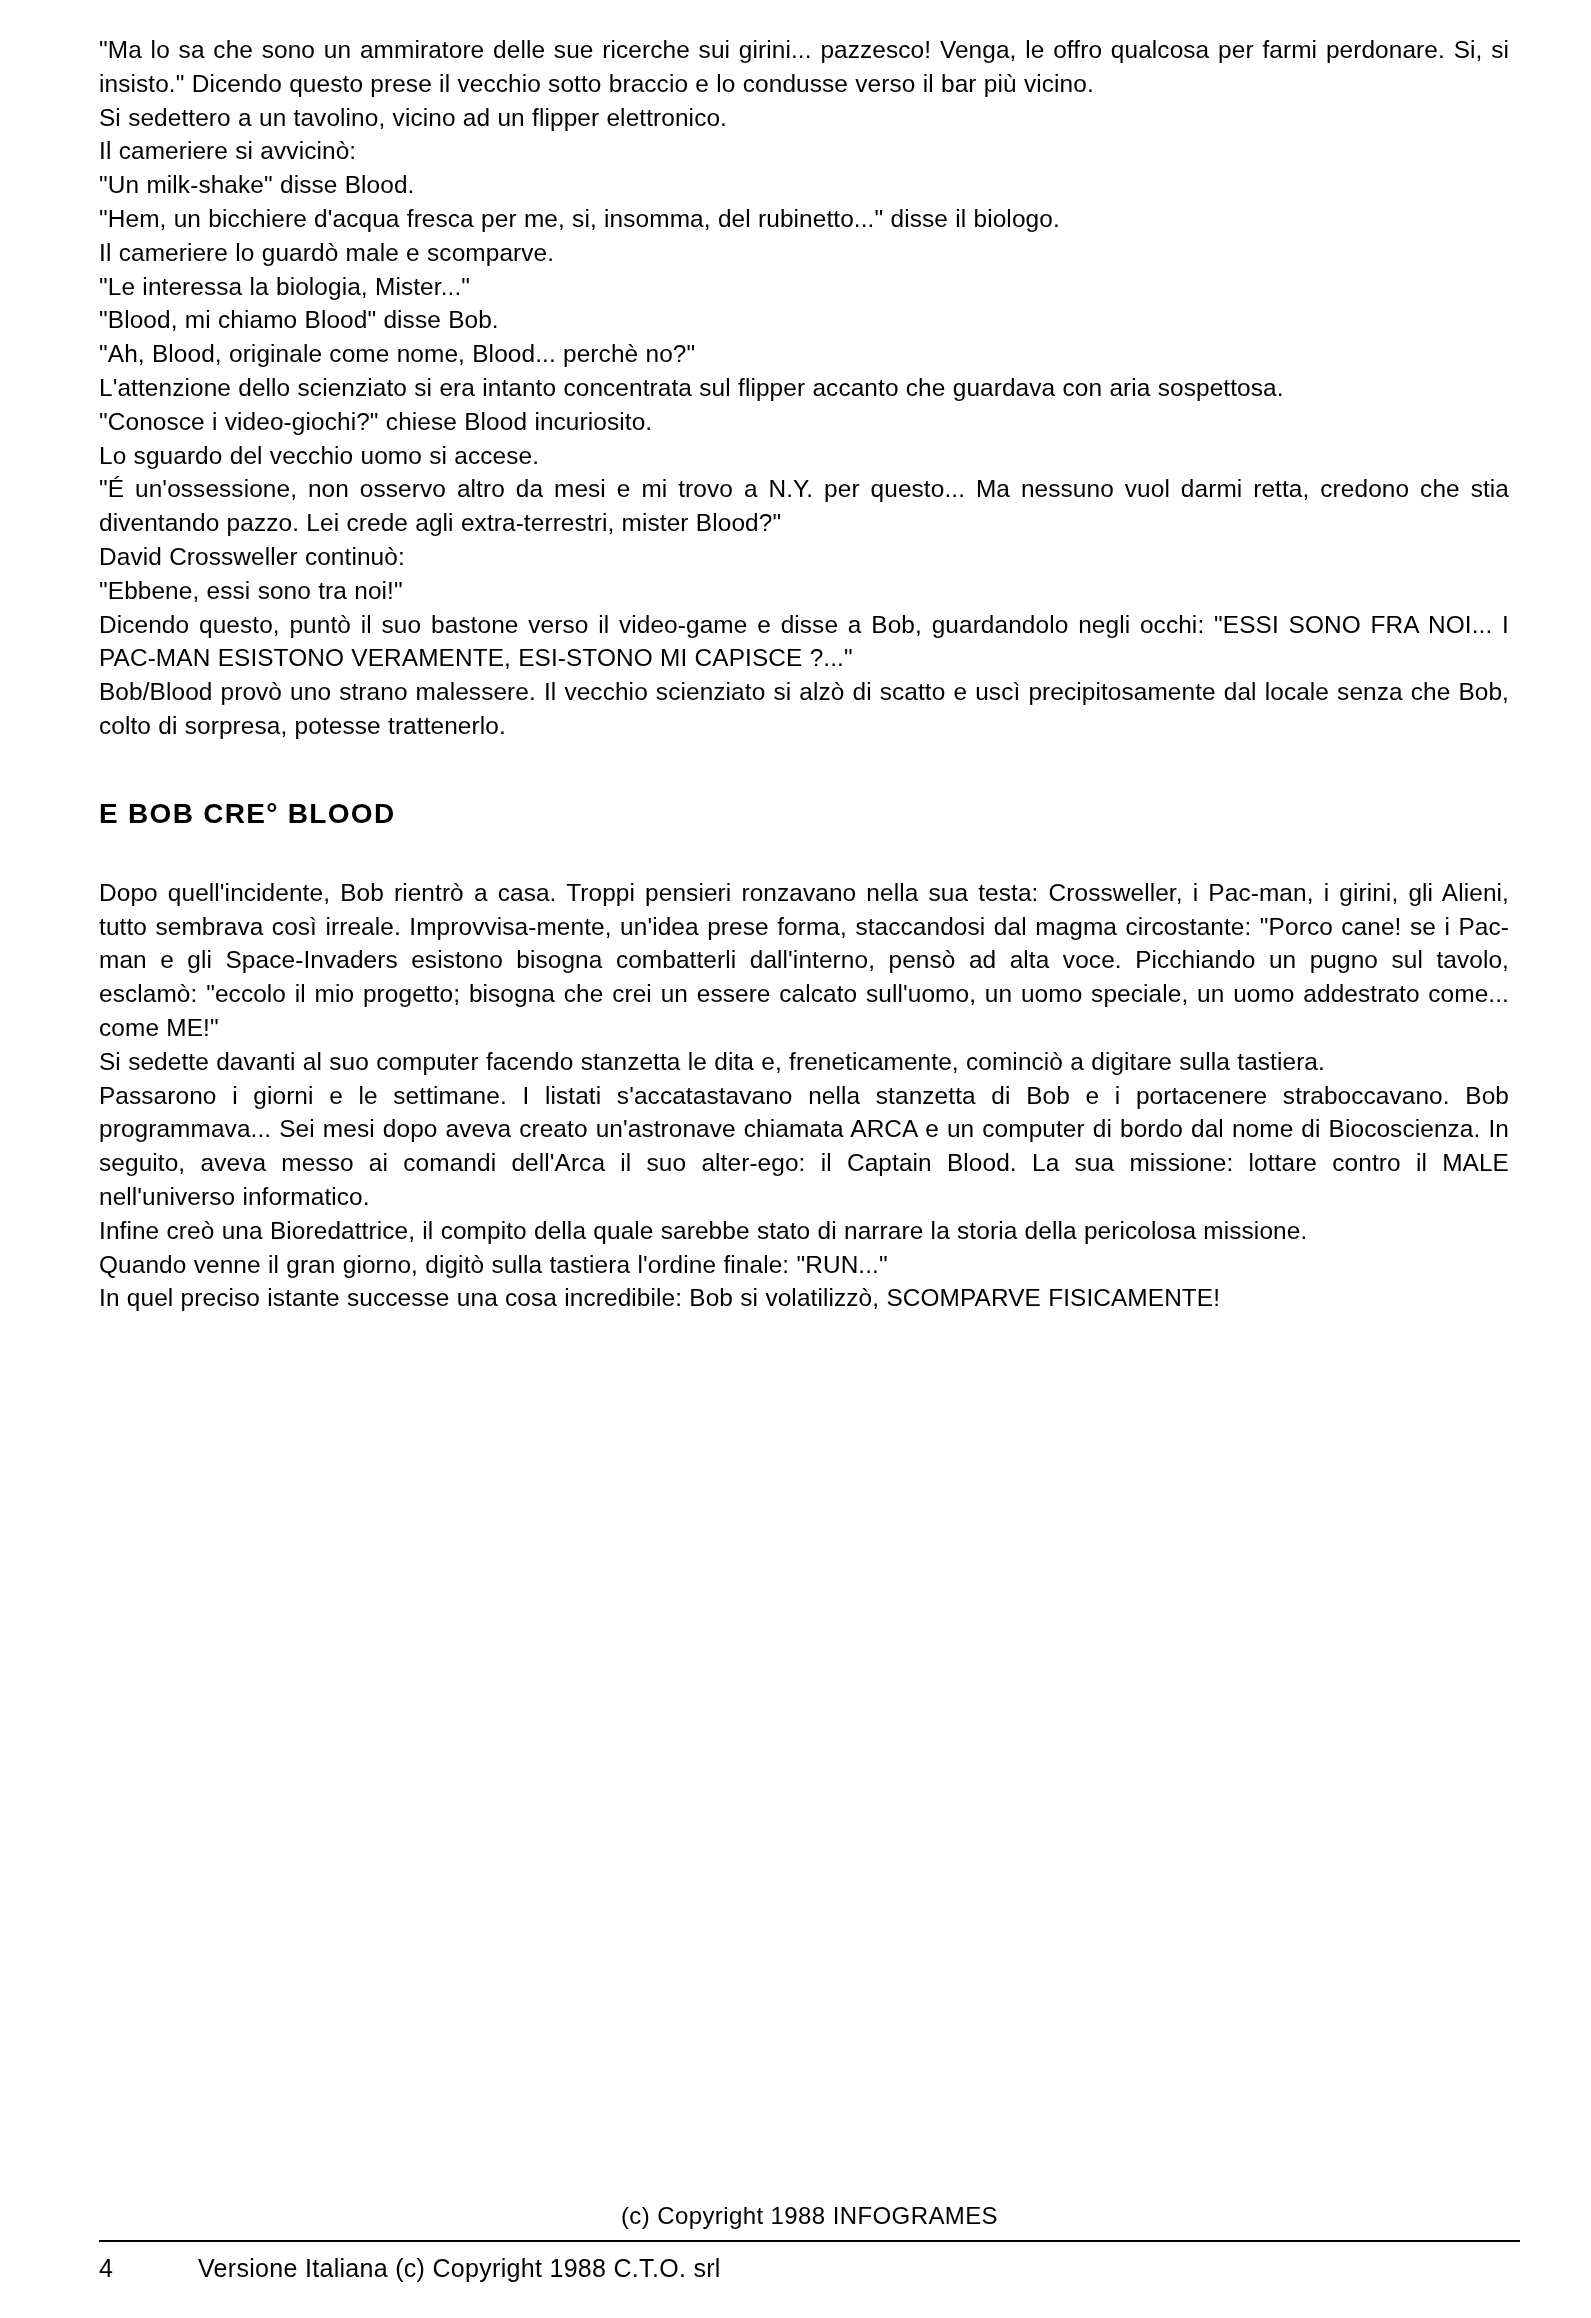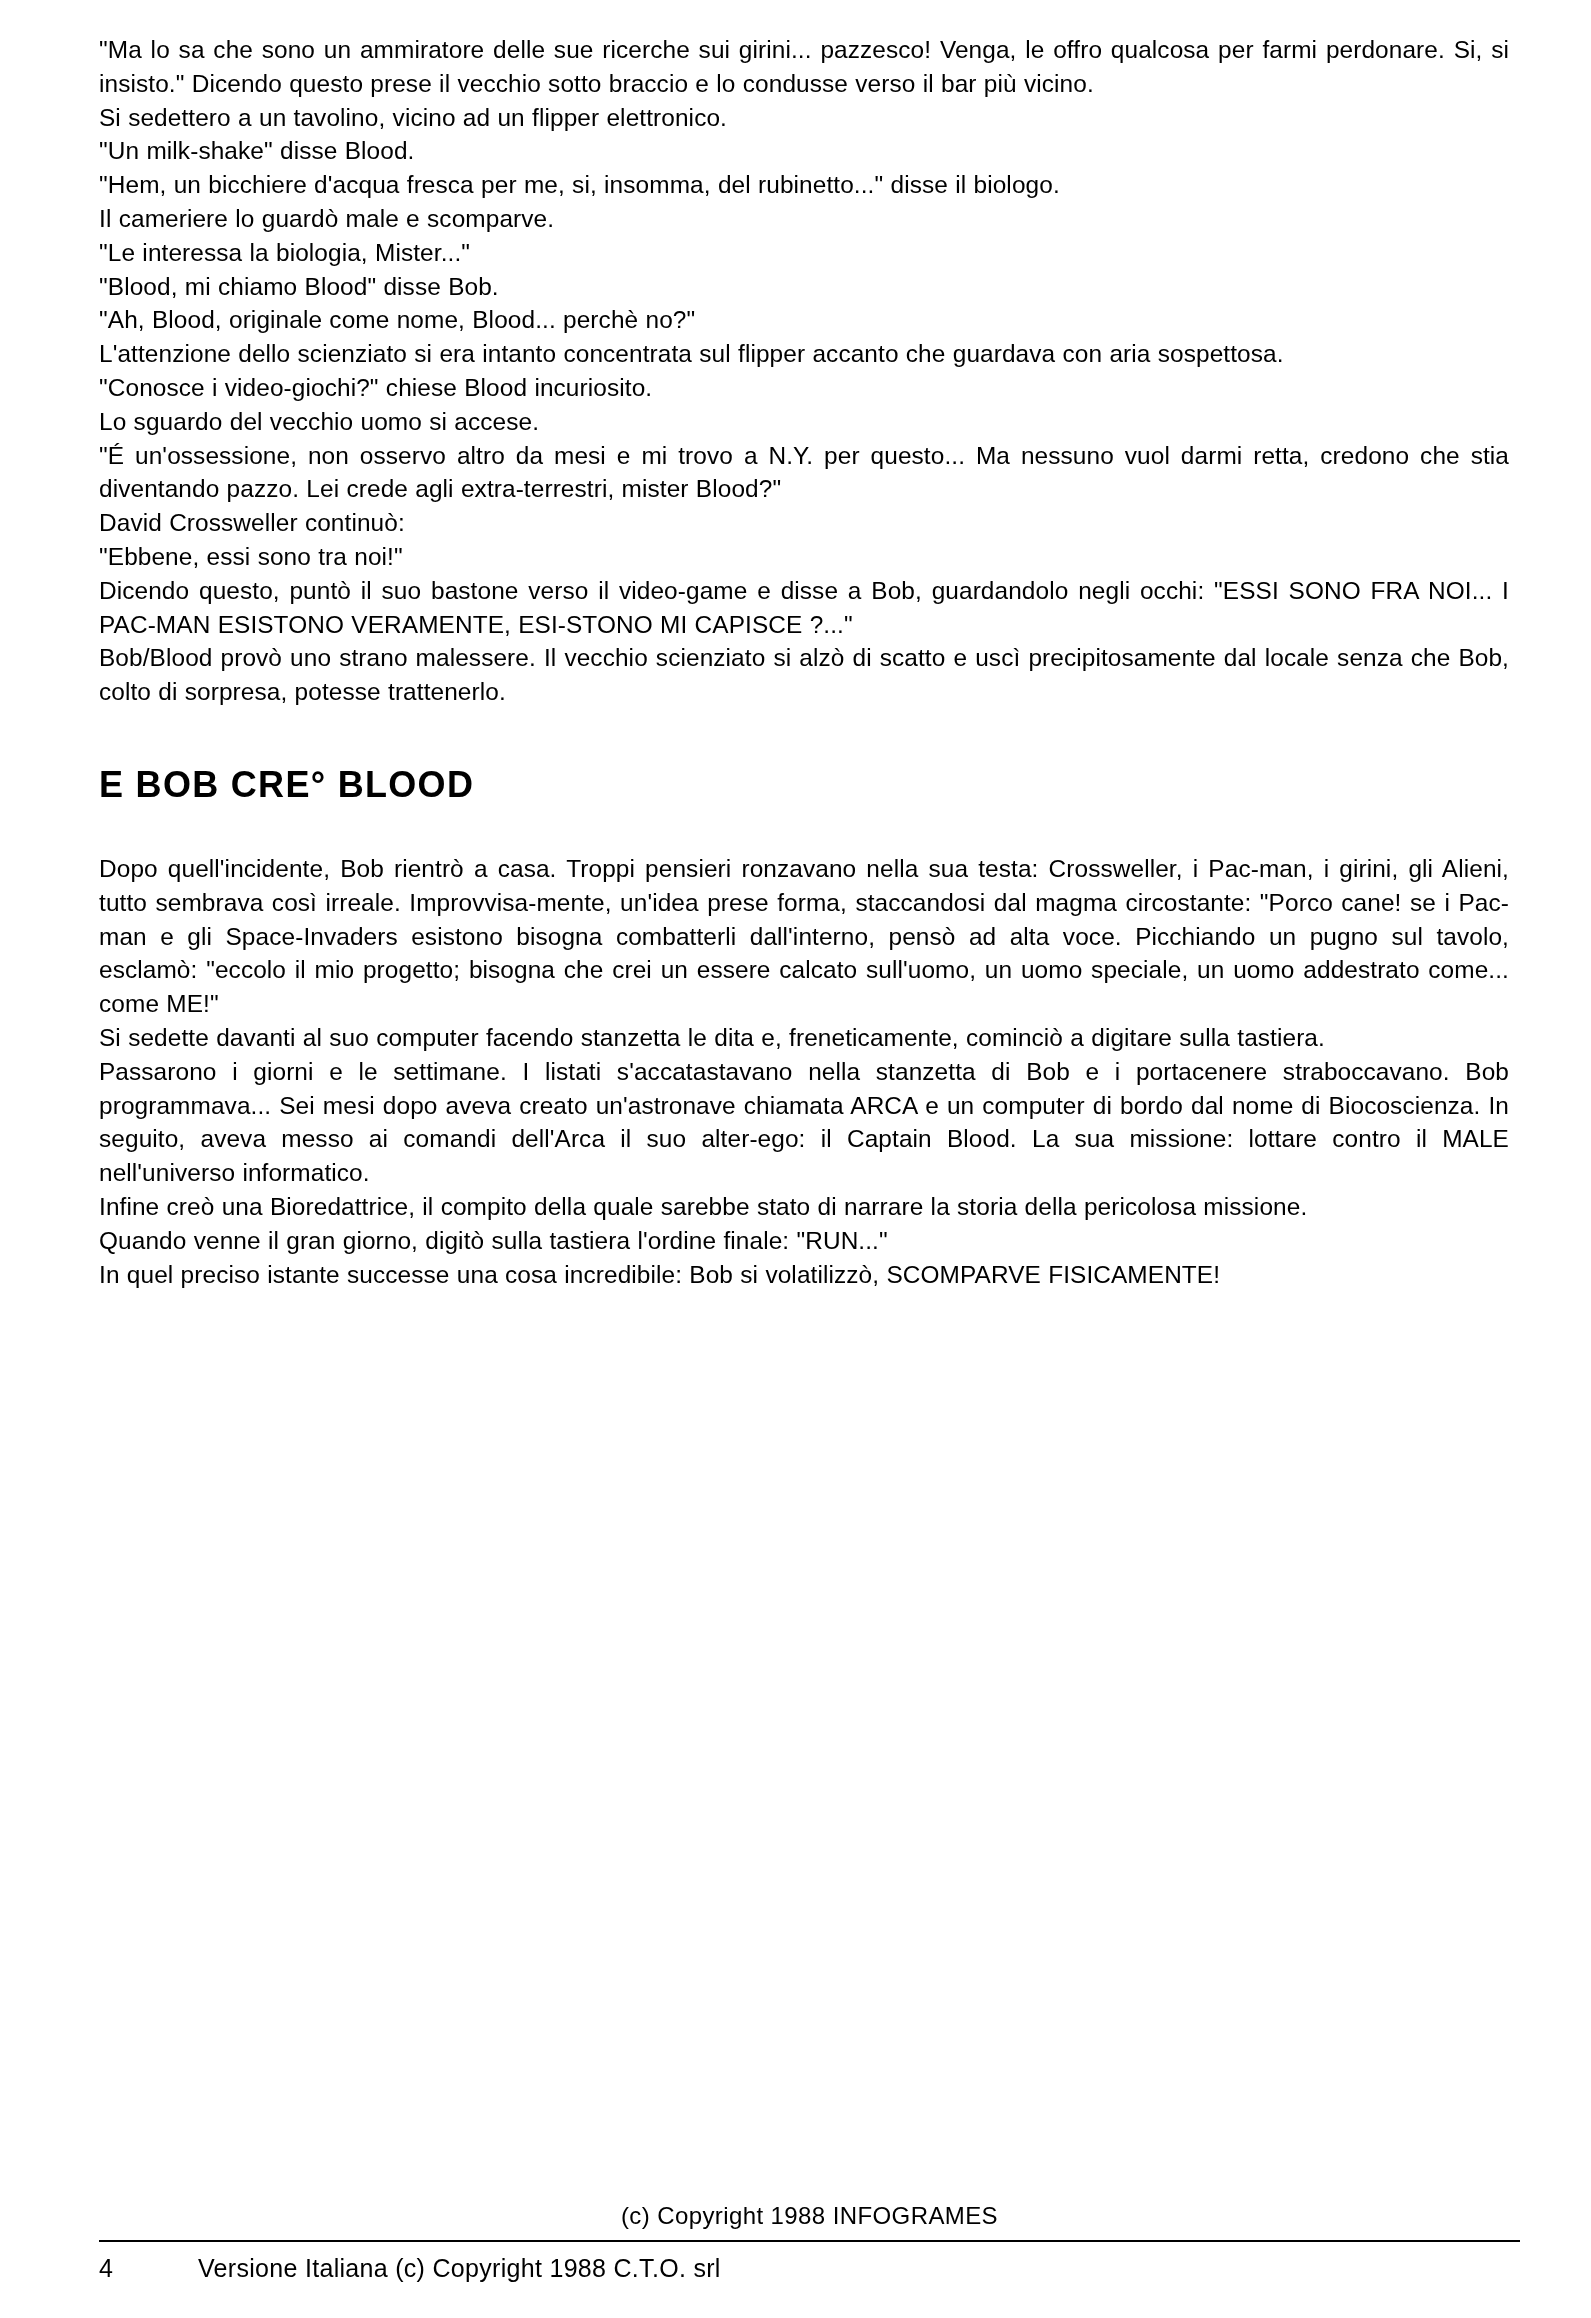--- a/index.html
+++ b/index.html
@@ -27,21 +27,21 @@
     font-size: 24.4px;
     line-height: 1.385;
     letter-spacing: 0.1px;
     text-align: justify;
     word-spacing: 0.4px;
   }
   .body-text p {
     margin: 0;
   }
   .section-heading {
-    font-size: 36px;
+    font-size: 28px;
     font-weight: bold;
     letter-spacing: 1.3px;
     margin: 0;
     padding: 0;
   }
   .gap-before-heading { height: 55px; }
   .gap-after-heading { height: 46px; }
 
   .footer {
     position: absolute;
@@ -81,20 +81,21 @@
   .spacer-tail { height: 273px; }
 </style>
 </head>
 <body>
 
 <div class="page">
 
   <div class="body-text">
     <p>"Ma lo sa che sono un ammiratore delle sue ricerche sui girini... pazzesco! Venga, le offro qualcosa per farmi perdonare. Si, si insisto." Dicendo questo prese il vecchio sotto braccio e lo condusse verso il bar più vicino.</p>
     <p>Si sedettero a un tavolino, vicino ad un flipper elettronico.</p>
+    <p>Il cameriere si avvicinò:</p>
     <p>"Un milk-shake" disse Blood.</p>
     <p>"Hem, un bicchiere d'acqua fresca per me, si, insomma, del rubinetto..." disse il biologo.</p>
     <p>Il cameriere lo guardò male e scomparve.</p>
     <p>"Le interessa la biologia, Mister..."</p>
     <p>"Blood, mi chiamo Blood" disse Bob.</p>
     <p>"Ah, Blood, originale come nome, Blood... perchè no?"</p>
     <p>L'attenzione dello scienziato si era intanto concentrata sul flipper accanto che guardava con aria sospettosa.</p>
     <p>"Conosce i video-giochi?" chiese Blood incuriosito.</p>
     <p>Lo sguardo del vecchio uomo si accese.</p>
     <p>"É un'ossessione, non osservo altro da mesi e mi trovo a N.Y. per questo... Ma nessuno vuol darmi retta, credono che stia diventando pazzo. Lei crede agli extra-terrestri, mister Blood?"</p>

